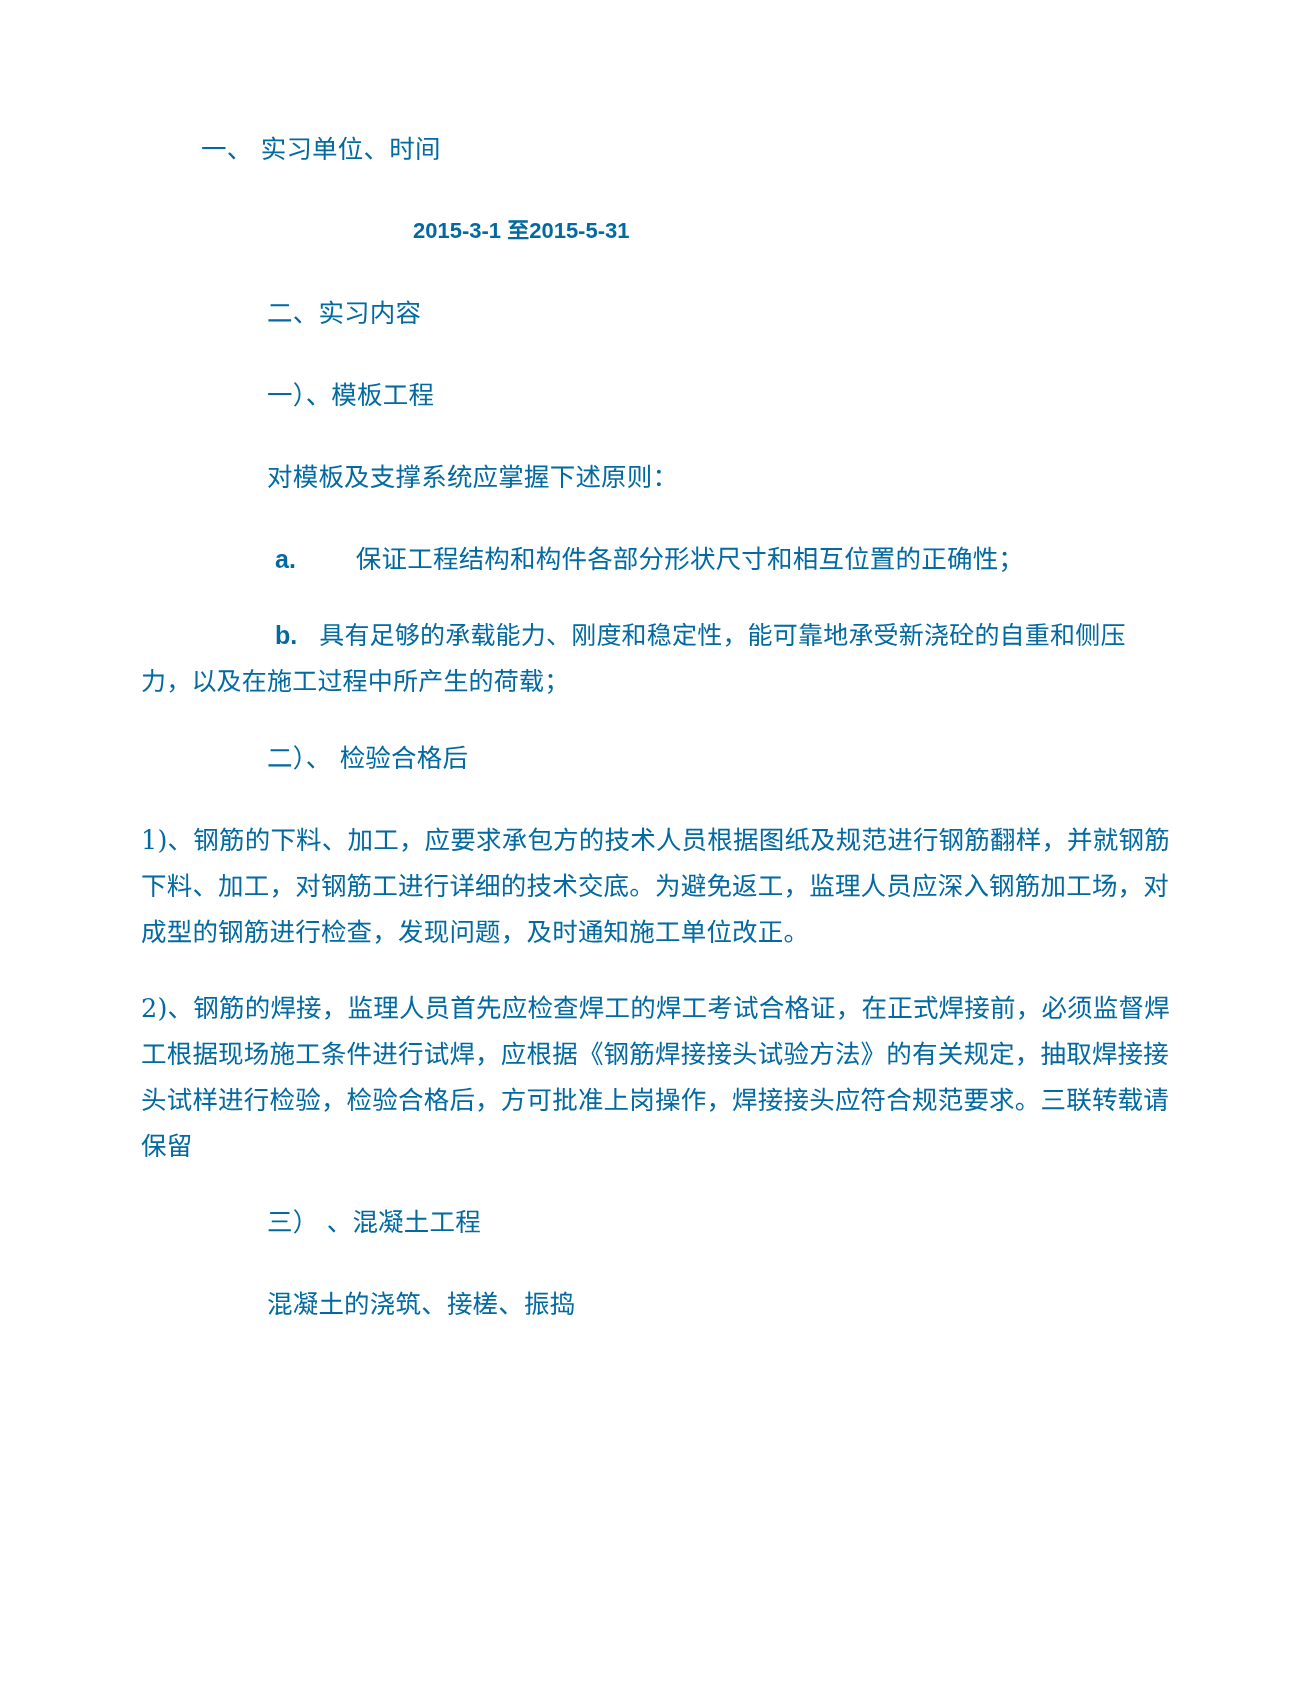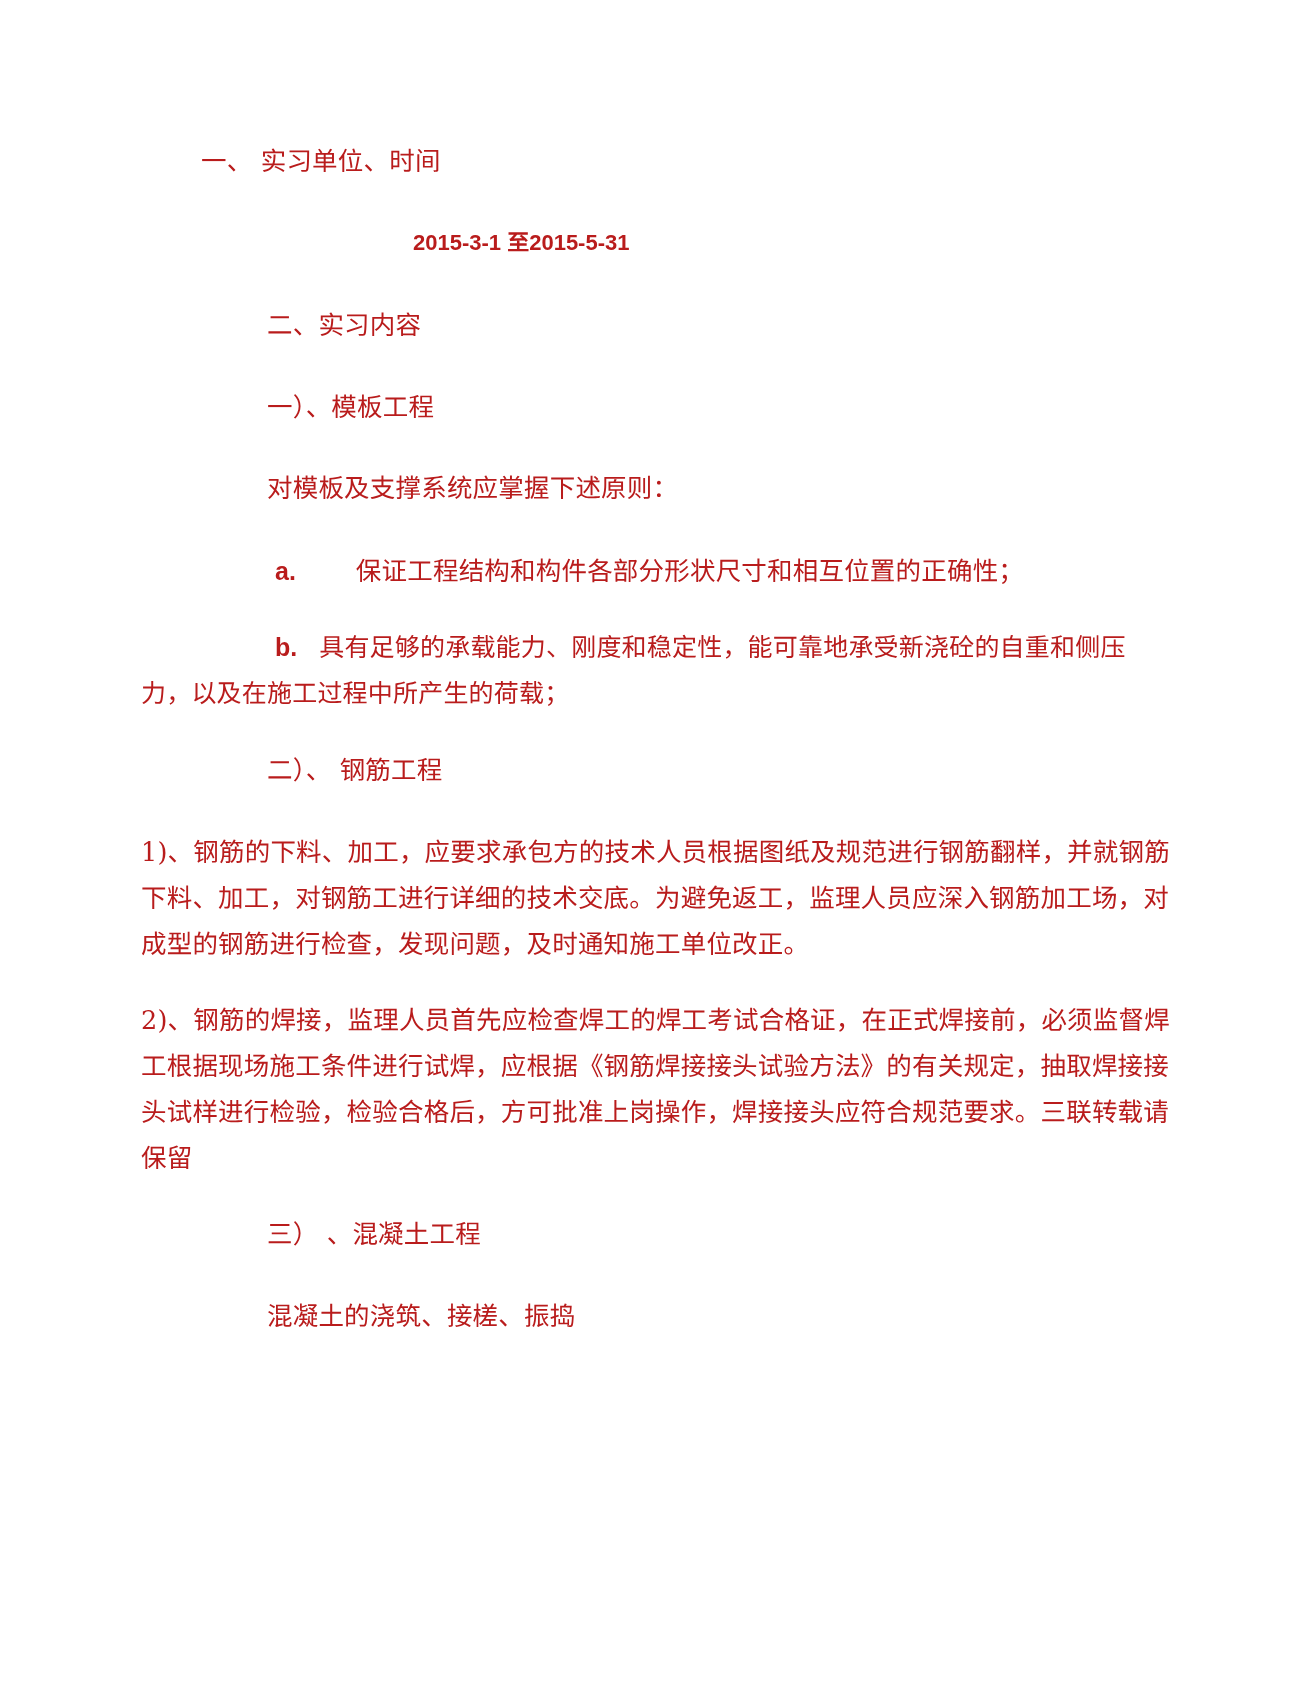--- a/index.html
+++ b/index.html
@@ -32,41 +32,41 @@
     left: 141px;
     top: 126px;
     width: 1030px;
   }
 
   
   .para {
     font-family: "DejaVu Serif", "Liberation Serif", serif;
     font-size: 25.5px;
     line-height: 46px;
-    color: #b91c1c;
+    color: #0369a1;
     text-align: left;
-    margin: 12px 0 31px 0;
+    margin: 0 0 31px 0;
     letter-spacing: 0.2px;
     white-space: pre-wrap;
   }
 
   
   .p-h1        { margin-left: 60px;  margin-bottom: 36px; }
   .p-unit      { margin-left: 126px; margin-bottom: 38px; }
   .p-date      {
     margin-left: 272px;
     margin-bottom: 36px;
     font-family: "Liberation Sans", "DejaVu Sans", sans-serif;
     font-size: 22px;
     font-weight: 700;
     letter-spacing: 0;
   }
   .p-h2        { margin-left: 126px; margin-bottom: 36px; }
   .p-h3        { margin-left: 126px; margin-bottom: 36px; }
-  .p-lead      { margin-left: 126px; margin-bottom: 36px; font-family: Liberation Serif, serif; }
+  .p-lead      { margin-left: 126px; margin-bottom: 36px; }
 
   
   .p-item      { margin-left: 0; margin-bottom: 30px; }
   .p-item .marker {
     display: inline-block;
     font-family: "Liberation Sans", "DejaVu Sans", sans-serif;
     font-weight: 700;
     font-size: 25px;
     letter-spacing: 0;
   }
@@ -102,21 +102,21 @@
 
     <p class="para p-h3">一）、模板工程</p>
 
     <p class="para p-lead">对模板及支撑系统应掌握下述原则：</p>
 
     <p class="para p-item"><span class="marker marker-a">a.</span><span class="flow">保证工程结构和构件各部分形状尺寸和相互位置的正确性；</span></p>
 
     <p class="para p-item cjk-sans"><span class="marker marker-b">b.</span><span class="flow">具有足够的承载能力、刚度和稳定性，能可靠地承受新浇砼的自重和侧压力，以及在施工过程中所产生的荷载；</span></p>
 
 
-    <p class="para p-h3">二）、 钢筋工程</p>
+    <p class="para p-h3">二）、 检验合格后</p>
 
     <p class="para p-num"><span class="marker marker-n">1)、</span><span class="flow">钢筋的下料、加工，应要求承包方的技术人员根据图纸及规范进行钢筋翻样，并就钢筋下料、加工，对钢筋工进行详细的技术交底。为避免返工，监理人员应深入钢筋加工场，对成型的钢筋进行检查，发现问题，及时通知施工单位改正。</span></p>
 
     <p class="para p-num"><span class="marker marker-n">2)、</span><span class="flow">钢筋的焊接，监理人员首先应检查焊工的焊工考试合格证，在正式焊接前，必须监督焊工根据现场施工条件进行试焊，应根据《钢筋焊接接头试验方法》的有关规定，抽取焊接接头试样进行检验，检验合格后，方可批准上岗操作，焊接接头应符合规范要求。三联转载请保留</span></p>
 
     <p class="para p-h3">三） 、混凝土工程</p>
 
     <p class="para p-close">混凝土的浇筑、接槎、振捣</p>
 
   </div>

